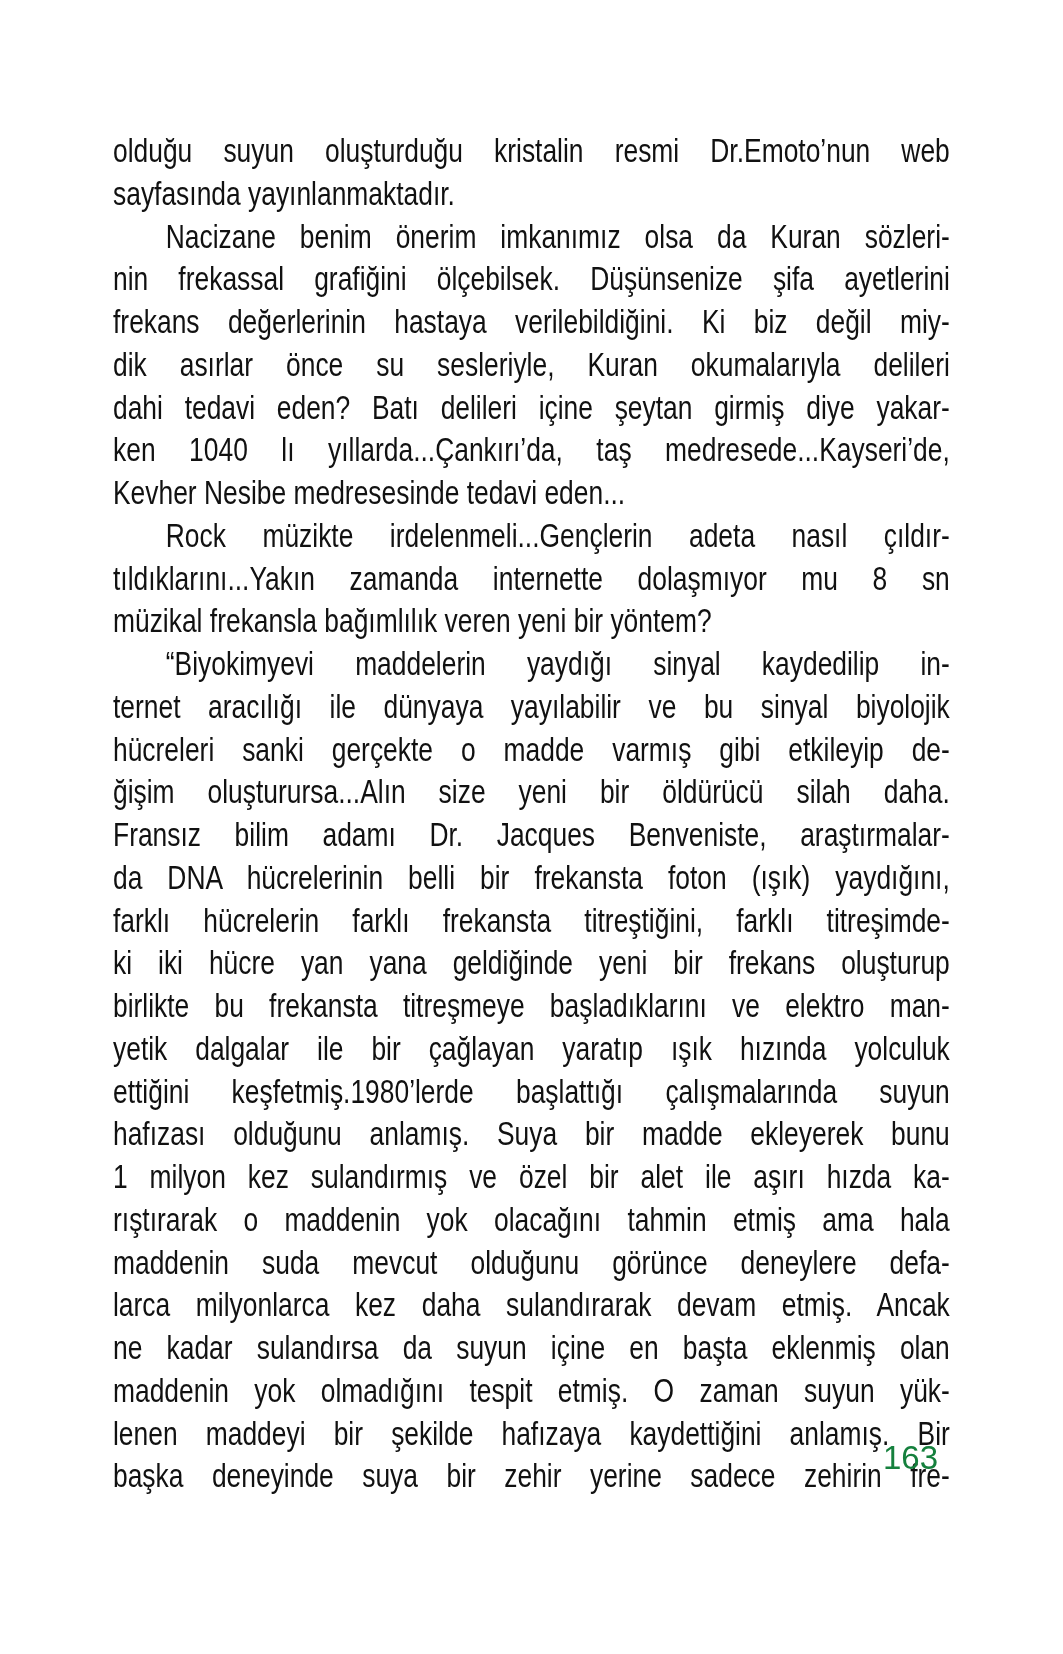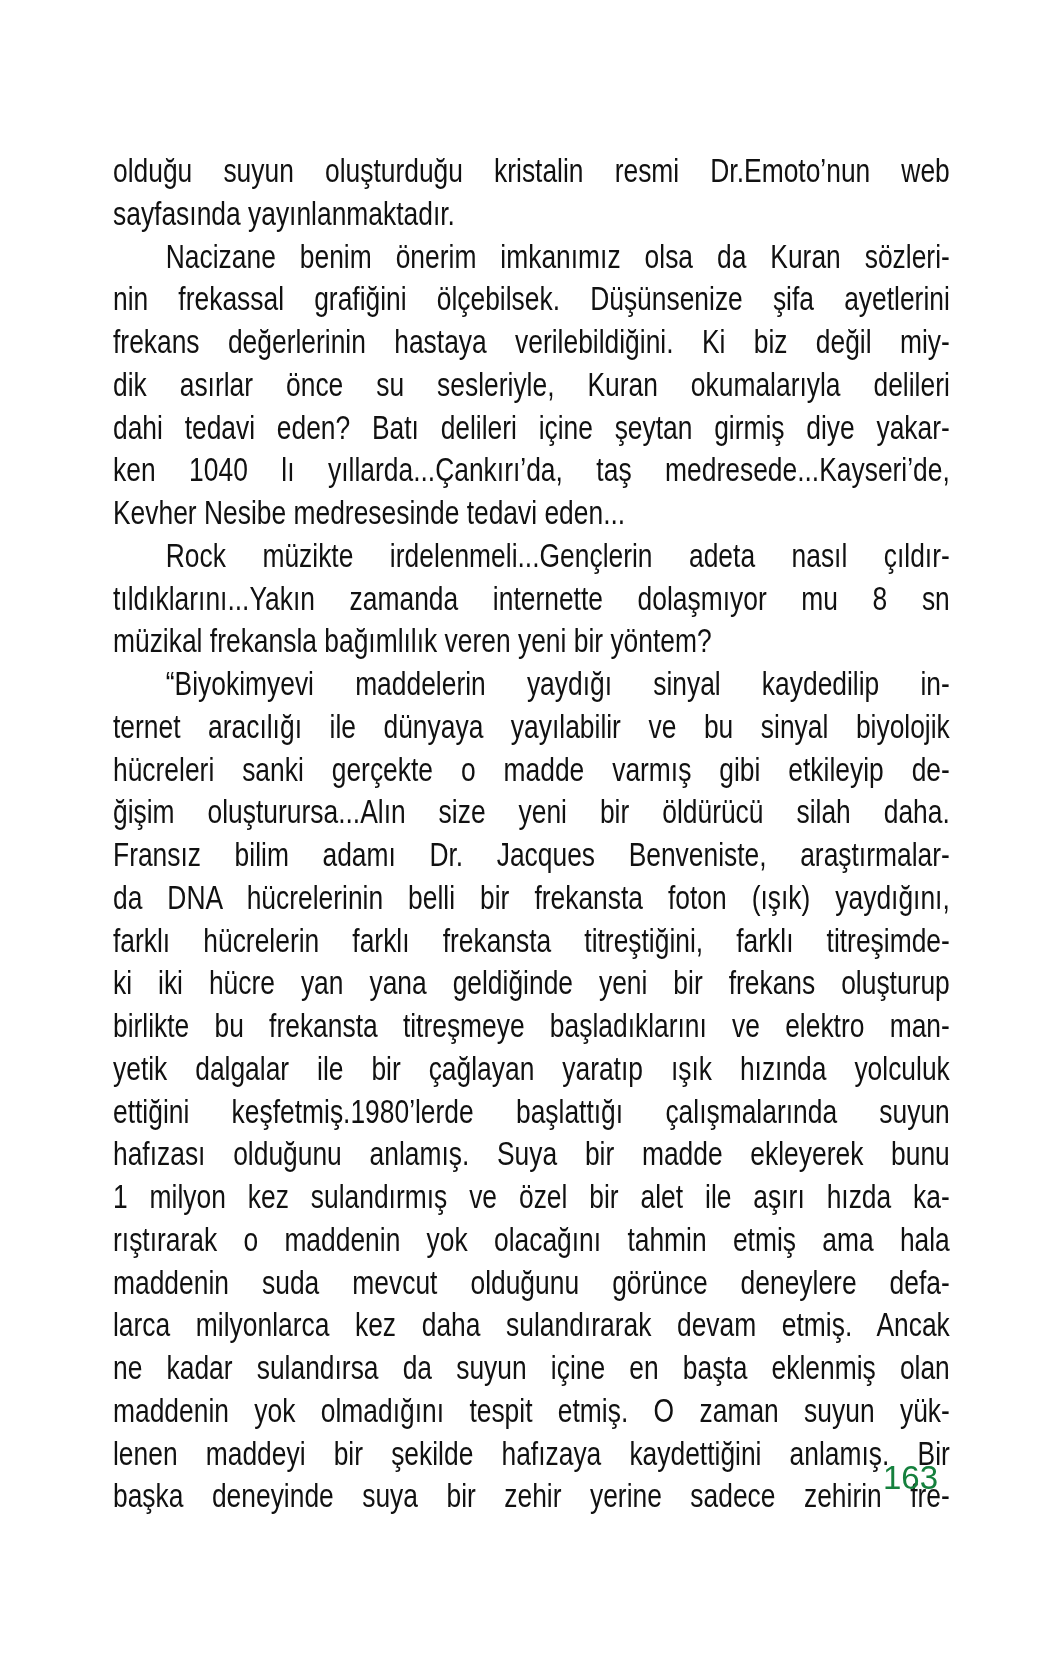--- a/index.html
+++ b/index.html
@@ -12,21 +12,20 @@
     background: #ffffff;
     position: relative;
     overflow: hidden;
     font-family: "Liberation Sans", sans-serif;
     color: #111111;
   }
   .page {
     position: absolute;
     inset: 0;
     background: #ffffff;
-    margin-top: 20px;
   }
   .text-block {
     position: absolute;
     left: 113px;
     top: 130px;
     width: 1046px;            
     transform: scaleX(0.8);   
     transform-origin: 0 0;
     font-size: 33px;
     line-height: 42.75px;

